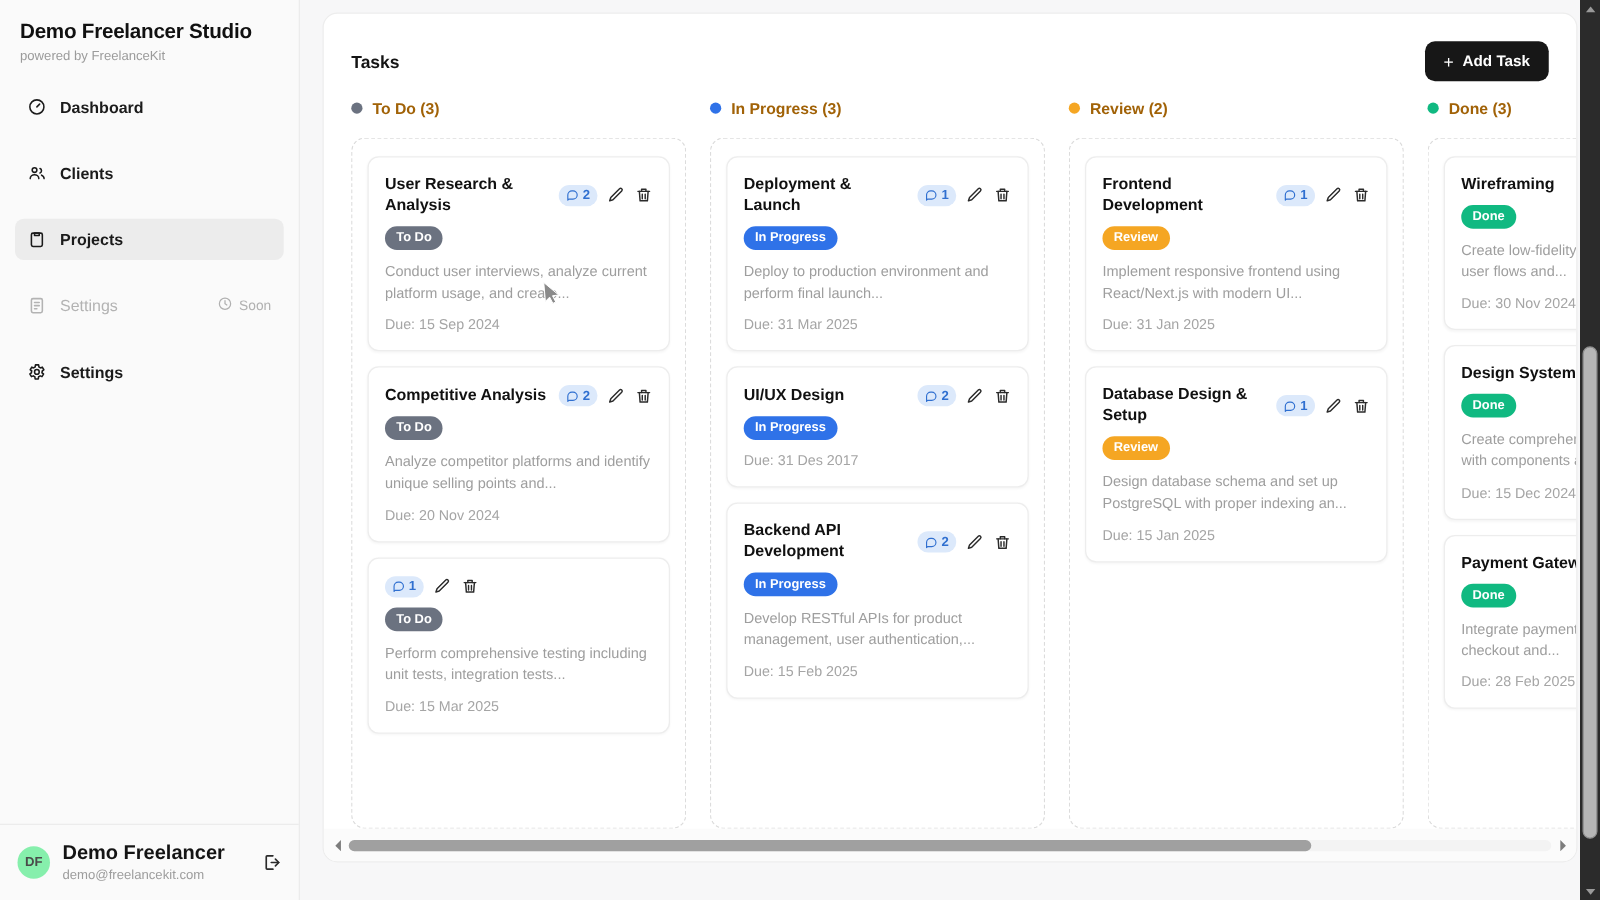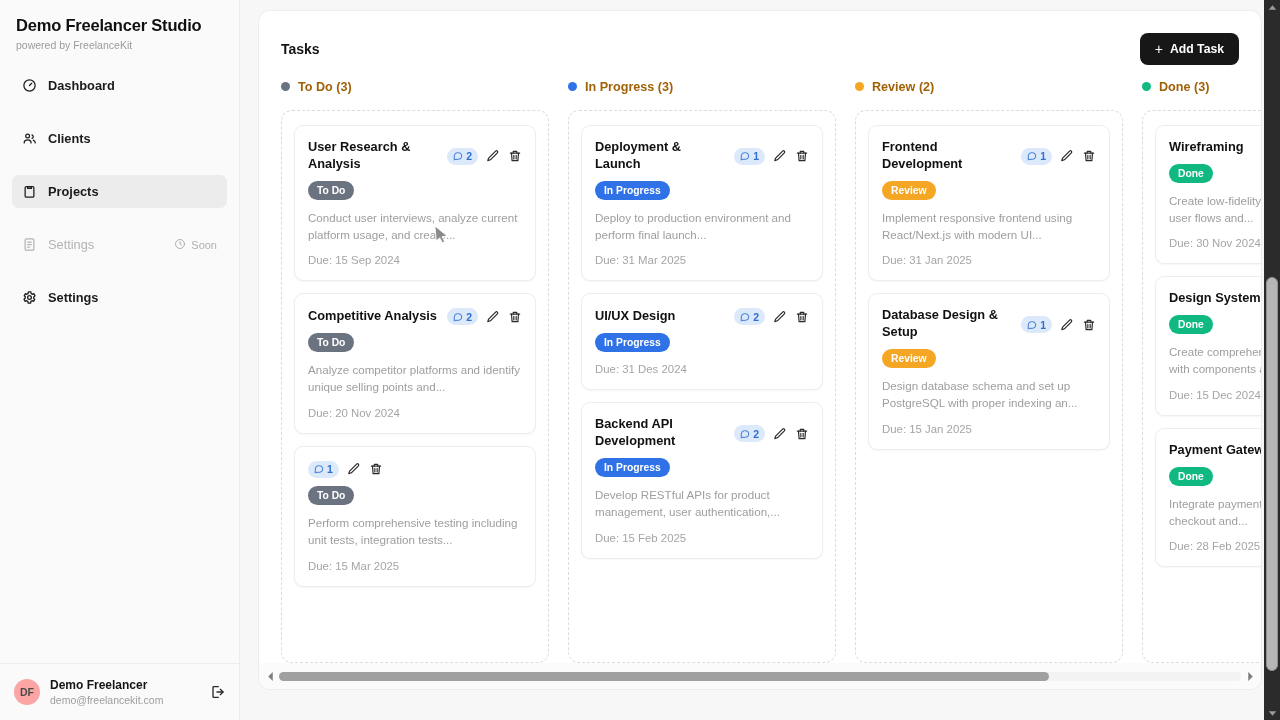--- a/index.html
+++ b/index.html
@@ -38,26 +38,26 @@
   .soon svg { width: 12px; height: 12px; }
 
   .sidebar-spacer { flex: 1; }
   .user-box {
     border-top: 1px solid #ececec;
     padding: 14px 14px;
     display: flex; align-items: center; gap: 10px;
   }
   .avatar {
     width: 26px; height: 26px; border-radius: 50%;
-    background: #fca5a5; color: #4a4a4a;
+    background: #86efac; color: #4a4a4a;
     display: flex; align-items: center; justify-content: center;
     font-size: 10.5px; font-weight: 600; flex: 0 0 26px;
   }
   .user-meta { min-width: 0; flex: 1; }
-  .user-name { font-size: 12px; font-weight: 700; color: #141414; }
+  .user-name { font-size: 16px; font-weight: 700; color: #141414; }
   .user-mail { font-size: 10.5px; color: #9d9d9d; margin-top: 2px; }
   .logout { width: 16px; height: 16px; color: #2a2a2a; cursor: pointer; }
   .logout svg { width: 16px; height: 16px; display: block; }
 
   
   .main { flex: 1; padding: 10px 8px 10px 18px; position: relative; }
   .panel {
     background: #ffffff;
     border: 1px solid #ededed;
     border-radius: 12px;
@@ -413,21 +413,21 @@
                       </span>
                       <span class="icon-btn">
                         <svg viewBox="0 0 24 24" fill="none" stroke="currentColor" stroke-width="2" stroke-linecap="round" stroke-linejoin="round">
                           <path d="M4 7h16"></path>
                           <path d="M9 7V4h6v3"></path>
                           <path d="M6 7l1 13h10l1-13"></path>
                           <path d="M10 11v6M14 11v6"></path>
                         </svg>
                       </span>
                     </div>
-                  </div><div class="badge" style="background: rgb(47, 114, 232);">In Progress</div><div class="task-due">Due: 31 Des 2024</div></div>
+                  </div><div class="badge" style="background: rgb(47, 114, 232);">In Progress</div><div class="task-due">Due: 31 Des 2017</div></div>
                 <div class="task"><div class="task-top">
                     <div class="task-title">Backend API Development</div>
                     <div class="task-actions">
                       <span class="comment-pill">
                         <span>
                           <svg viewBox="0 0 24 24" fill="none" stroke="currentColor" stroke-width="2.2" stroke-linejoin="round">
                             <path d="M21 12a8 8 0 01-8 8H5l-2 2V12a8 8 0 018-8h2a8 8 0 018 8z"></path>
                           </svg>
                         </span>
                         <span>2</span>

